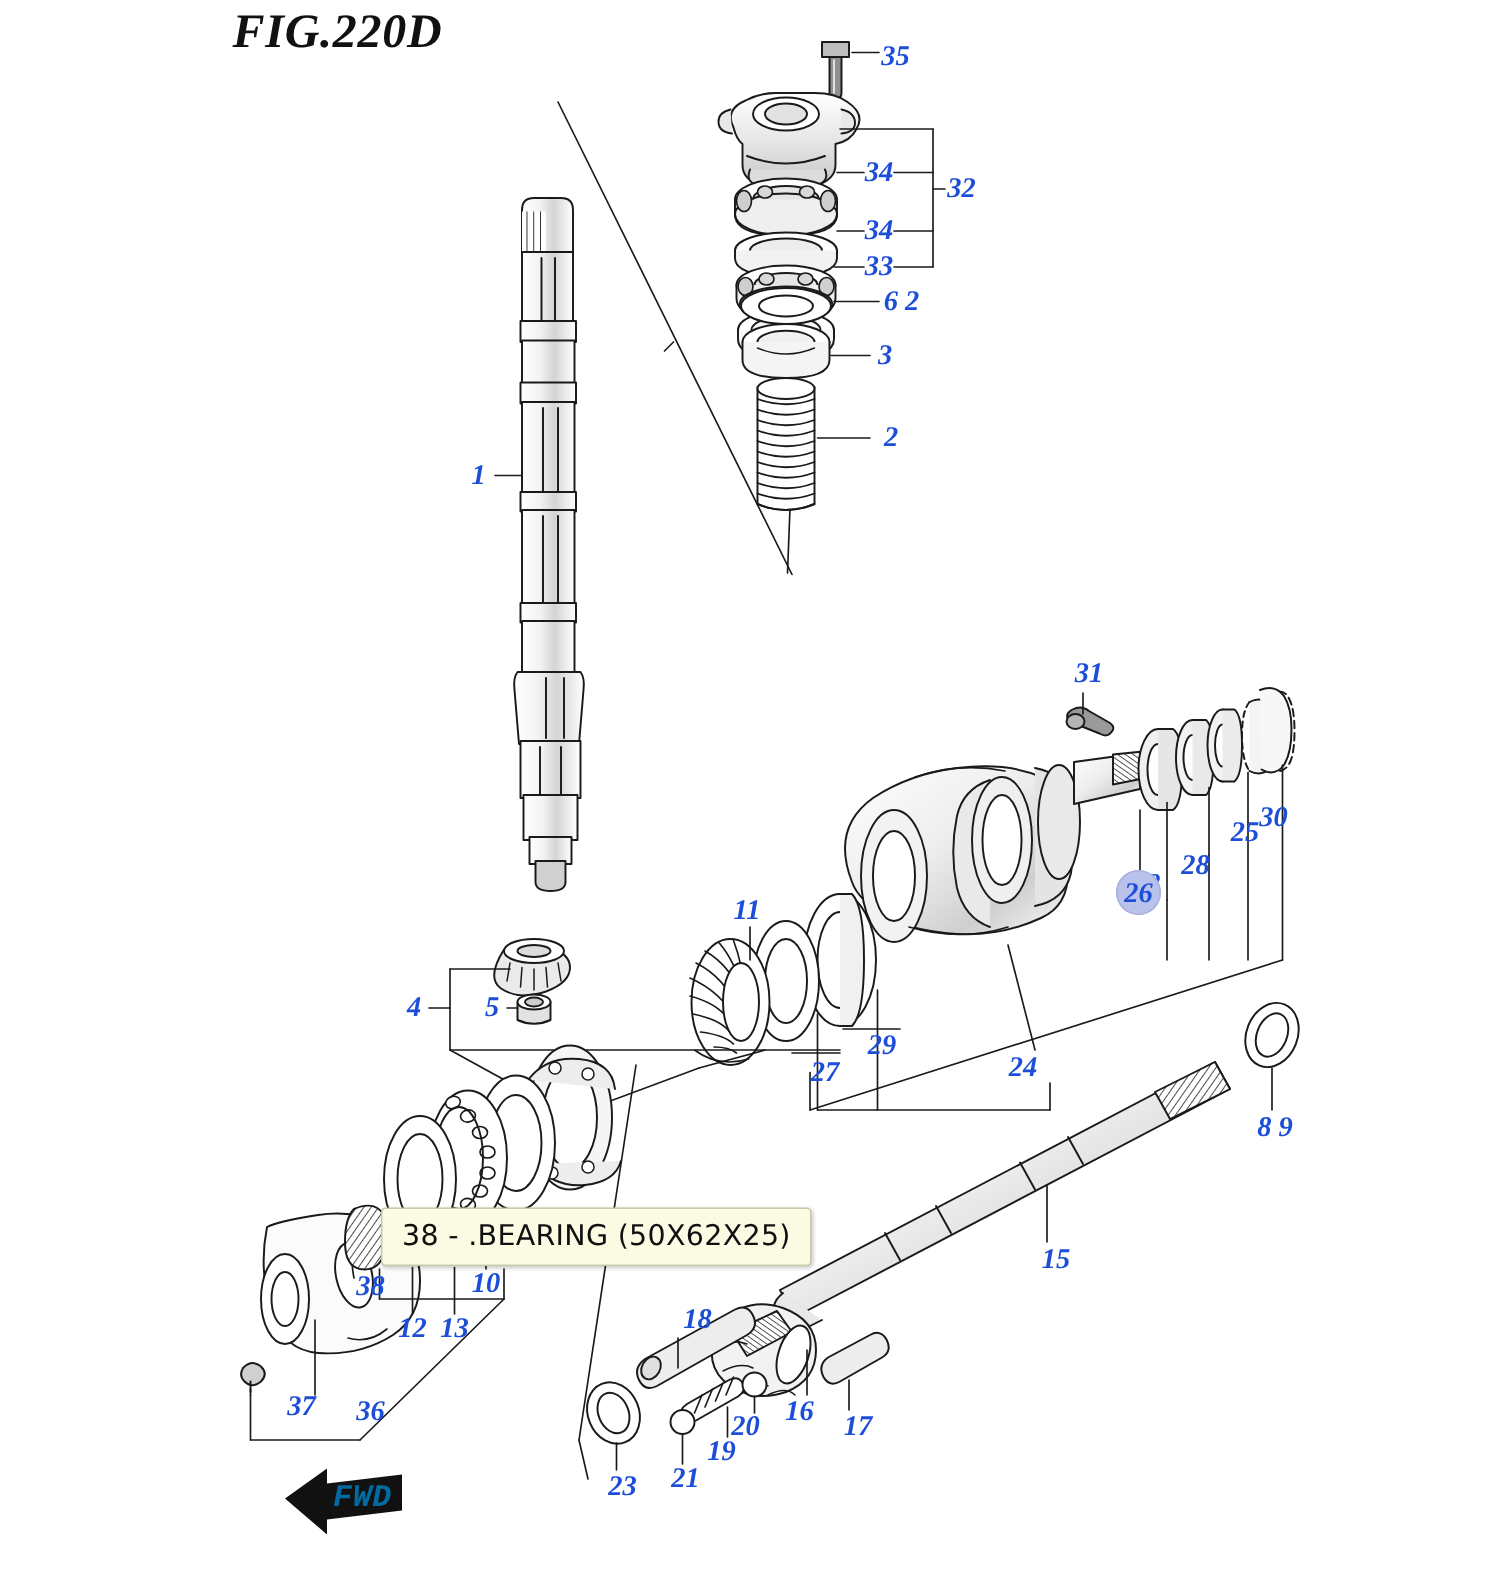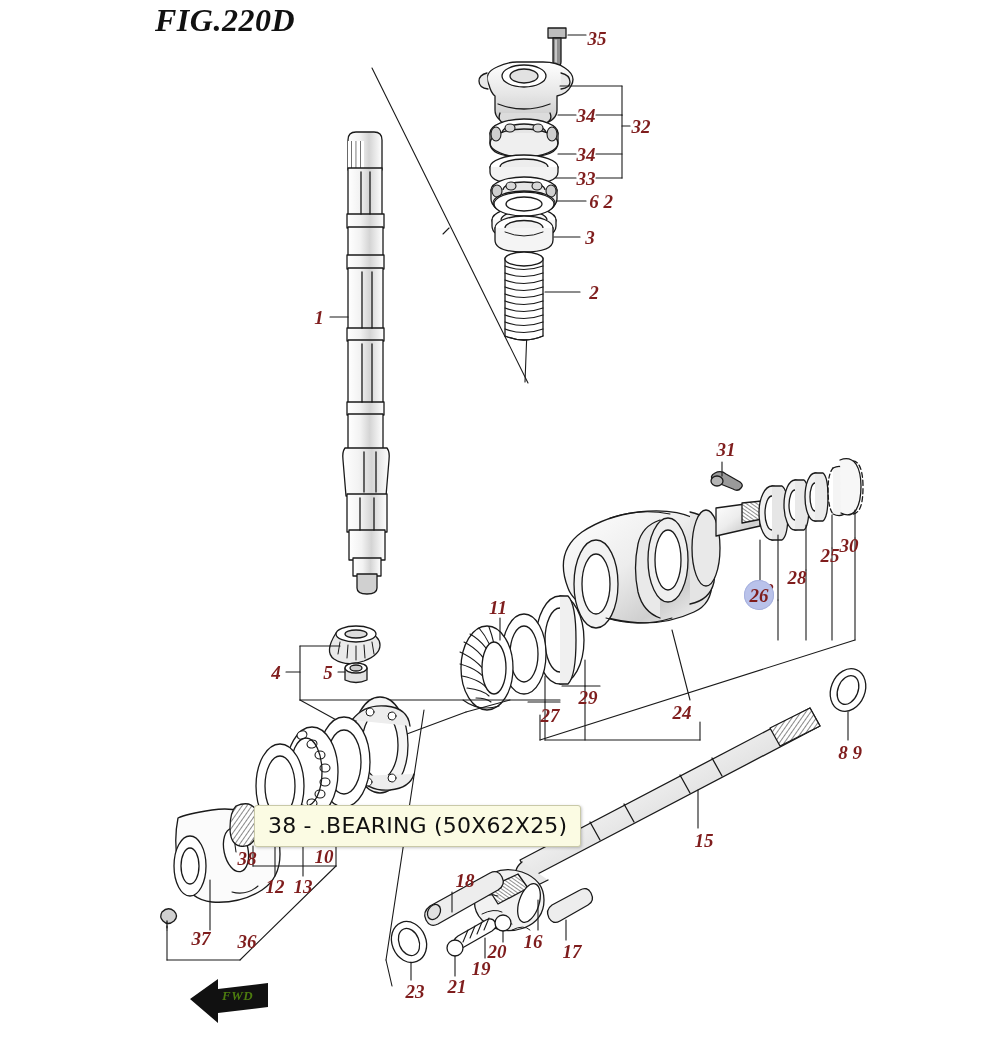--- a/index.html
+++ b/index.html
@@ -36,21 +36,21 @@
     top: 0;
     width: 1000px;
     height: 1061px;
   }
   .callout {
     position: absolute;
     font-family: "Liberation Serif", serif;
     font-style: italic;
     font-weight: bold;
     font-size: 19px;
-    color: #7f1d1d;
+    color: #1d4ed8;
     white-space: nowrap;
     transform: translate(-50%, -50%);
     text-align: center;
     line-height: 1;
   }
   .callout.hl {
     background: #b9c2ea;
     border-radius: 50%;
     width: 30px;
     height: 30px;
@@ -61,42 +61,42 @@
   }
   #tooltip {
     position: absolute;
     left: 254px;
     top: 805px;
     padding: 7px 13px 8px 13px;
     background: #fbfbe3;
     border: 1px solid #c9c9a8;
     border-radius: 3px;
     font-family: "DejaVu Sans", sans-serif;
-    font-size: 22px;
+    font-size: 19px;
     color: #101010;
     white-space: nowrap;
     box-shadow: 1px 1px 3px rgba(0,0,0,0.22);
     letter-spacing: 0.2px;
   }
   #fwd-badge {
     position: absolute;
     left: 188px;
     top: 978px;
     width: 82px;
     height: 42px;
   }
   #fwd-badge .fwd-label {
     position: absolute;
     left: 34px;
     top: 10px;
-    font-family: Liberation Serif, serif;
+    font-family: Liberation Mono, monospace;
     font-style: italic;
     font-weight: bold;
-    font-size: 13px;
-    color: #4d7c0f;
+    font-size: 21px;
+    color: #0369a1;
     letter-spacing: 0.5px;
   }
 </style>
 </head>
 <body>
 
 <div id="stage">
 
   <div id="fig-title">FIG.220D</div>
 

